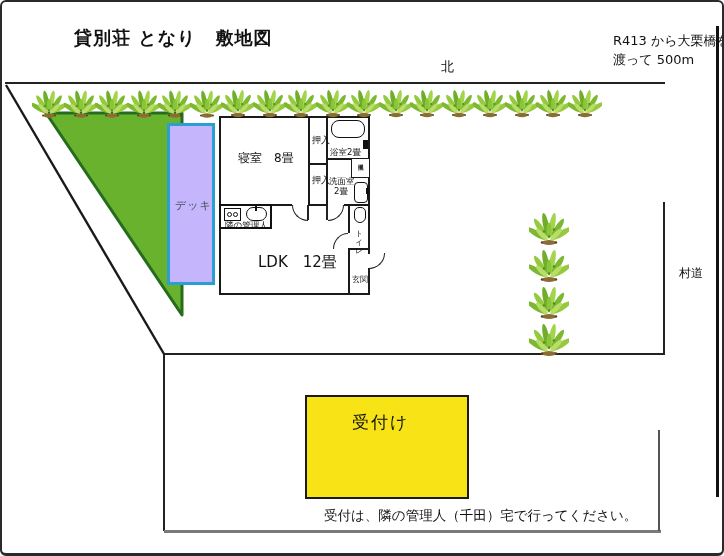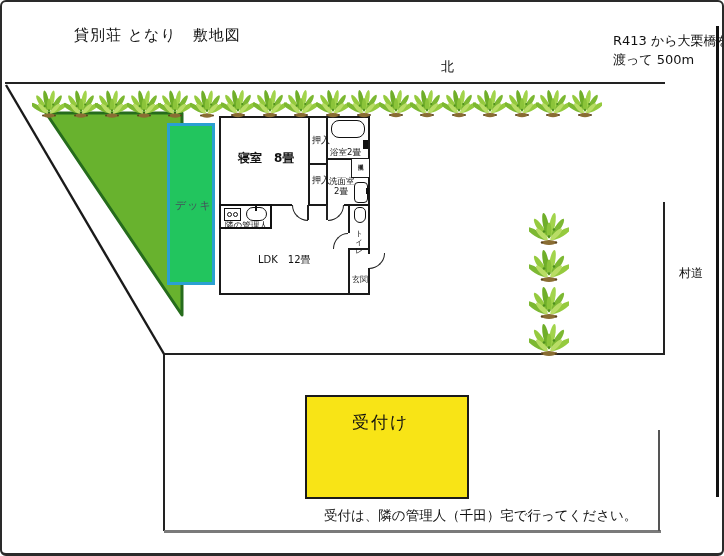--- a/index.html
+++ b/index.html
@@ -27,21 +27,21 @@
   .arc{position:absolute;box-sizing:border-box;}
   .arc.bl{border-left:1.5px solid #222;border-bottom:1.5px solid #222;border-bottom-left-radius:100%;}
   .arc.br{border-right:1.5px solid #222;border-bottom:1.5px solid #222;border-bottom-right-radius:100%;}
   .arc.tl{border-top:1.5px solid #222;border-left:1.5px solid #222;border-top-left-radius:100%;}
   .leaf{position:absolute;background:#222;}
   
   .tub{position:absolute;box-sizing:border-box;border:1.6px solid #111;border-radius:8px;background:#fff;}
   .fixture{position:absolute;box-sizing:border-box;border:1.5px solid #111;background:#fff;}
   .circle{position:absolute;box-sizing:border-box;border:1.3px solid #111;border-radius:50%;background:#fff;}
   
-  .deck{position:absolute;box-sizing:border-box;background:#22c55e;border:3px solid #2aa0d2;}
+  .deck{position:absolute;box-sizing:border-box;background:#c4b5fd;border:3px solid #2aa0d2;}
   .warehouse{position:absolute;box-sizing:border-box;background:#b5d9e6;border:3px solid #2a9fd2;}
   .reception{position:absolute;box-sizing:border-box;background:#f8e416;border:2.5px solid #1a1a1a;padding:14px 0 0 45px;}
   .reception .l1{font-size:17px;letter-spacing:2px;}
   .reception .l2{font-size:15px;margin-top:12px;letter-spacing:1px;}
   .vtext{writing-mode:vertical-rl;text-orientation:upright;}
   .cut{position:absolute;background:#fff;}
 </style>
 </head>
 <body>
 
@@ -53,21 +53,21 @@
   </svg>
 
   <div class="line" style="left:3px;top:80px;width:660px;height:2px;"></div>
   <div class="line" style="left:661px;top:200px;width:2px;height:152px;"></div>
   <div class="line" style="left:161px;top:351px;width:502px;height:2px;"></div>
   <div class="line" style="left:161px;top:352px;width:2px;height:177px;"></div>
   <div class="line" style="left:162px;top:528px;width:497px;height:3px;background:#7a7a7a;"></div>
   <div class="line" style="left:656px;top:428px;width:2px;height:101px;background:#555;"></div>
   <div class="line" style="left:714px;top:24px;width:3px;height:471px;background:#111;"></div>
 
-  <div class="label" style="left:72px;top:24px;font-size:15px;font-weight:normal;letter-spacing:1px;">貸別荘 となり　敷地図</div>
+  <div class="label" style="left:72px;top:24px;font-size:18px;font-weight:bold;letter-spacing:1px;">貸別荘 となり　敷地図</div>
   <div class="label" style="left:611px;top:30px;font-size:13px;">R413 から大栗橋を</div>
   <div class="label" style="left:611px;top:49px;font-size:13px;">渡って 500m</div>
   <div class="label" style="left:439px;top:56px;font-size:13px;">北</div>
   <div class="label" style="left:677px;top:263px;font-size:12px;">村道</div>
 
   <div class="deck" style="left:165px;top:121px;width:48px;height:162px;">
     <div class="label" style="left:5px;top:72px;font-size:11px;color:#44505a;letter-spacing:1px;">デッキ</div>
   </div>
 
   <div class="house" style="left:217px;top:114px;width:151px;height:179px;"></div>
@@ -101,30 +101,30 @@
   <div class="abs" style="left:364px;top:186px;width:3px;height:6px;background:#111;"></div>
   <div class="fixture" style="left:352px;top:205px;width:12px;height:16px;border-radius:5px 5px 6px 6px;"></div>
 
   <div class="fixture" style="left:217px;top:202px;width:53px;height:25px;border-width:2px;"></div>
   <div class="fixture" style="left:222px;top:206px;width:17px;height:13px;"></div>
   <div class="circle" style="left:225px;top:210px;width:5px;height:5px;"></div>
   <div class="circle" style="left:231px;top:210px;width:5px;height:5px;"></div>
   <div class="fixture" style="left:244px;top:205px;width:21px;height:14px;border-radius:7px;"></div>
   <div class="abs" style="left:253px;top:203px;width:2px;height:6px;background:#111;"></div>
 
-  <div class="label" style="left:236px;top:148px;font-size:12px;font-weight:bold;">寝室　8畳</div>
+  <div class="label" style="left:236px;top:148px;font-size:12px;">寝室　8畳</div>
   <div class="label" style="left:310px;top:132px;font-size:9px;">押入</div>
   <div class="label" style="left:310px;top:172px;font-size:9px;">押入</div>
   <div class="label" style="left:328px;top:145px;font-size:8.5px;">浴室2畳</div>
   <div class="label" style="left:327px;top:174px;font-size:8.5px;">洗面室</div>
   <div class="label" style="left:332px;top:184px;font-size:8.5px;">2畳</div>
   <div class="label vtext" style="left:353px;top:223px;font-size:7.5px;line-height:1;">トイレ</div>
   <div class="label" style="left:350px;top:272px;font-size:8px;">玄関</div>
   <div class="label" style="left:223px;top:218px;font-size:8.5px;">隣の管理人</div>
-  <div class="label" style="left:256px;top:251px;font-size:10px;">LDK　12畳</div>
+  <div class="label" style="left:256px;top:251px;font-size:15px;">LDK　12畳</div>
 
 
   <div class="reception" style="left:303px;top:393px;width:164px;height:104px;">
     <div class="l1">受付け</div>
   </div>
   <div class="label" style="left:322px;top:505px;font-size:13.5px;">受付は、隣の管理人（千田）宅で行ってください。</div>
 
   <svg class="svgfull" viewBox="0 0 724 556">
     <defs>
       <symbol id="plant" viewBox="0 0 40 36">

